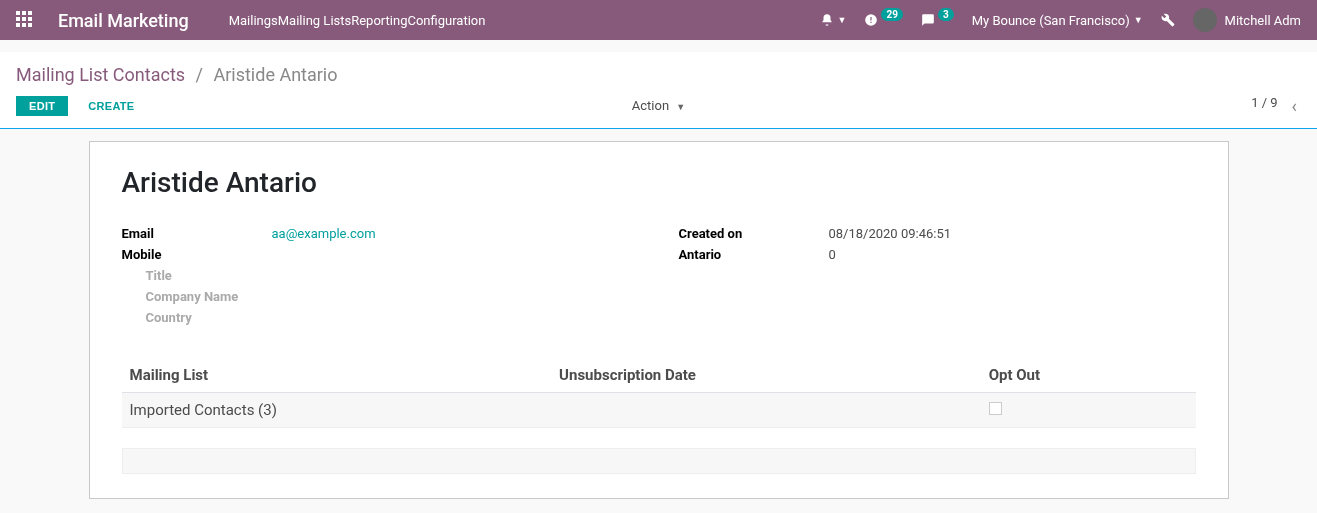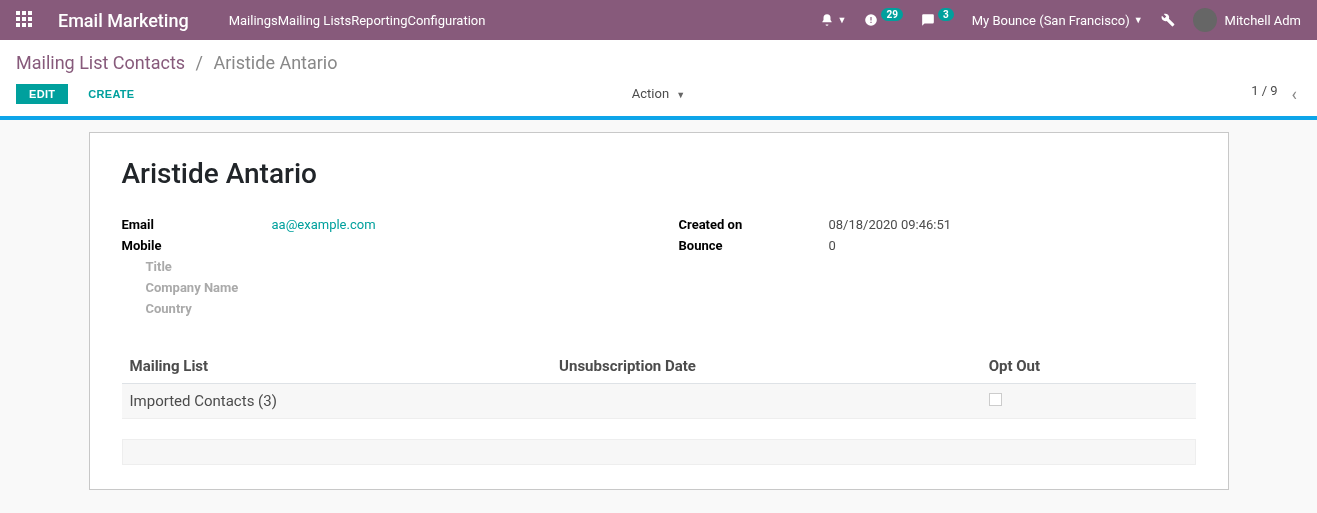--- a/index.html
+++ b/index.html
@@ -9,21 +9,21 @@
 .apps-icon span { background: #fff; width: 4px; height: 4px; }
 .brand { font-size: 18px; font-weight: 500; margin-right: 40px; white-space: nowrap; }
 .nav-menu { display: flex; flex: 1; }
 .nav-menu a { color: #fff; text-decoration: none; font-size: 13px; cursor: pointer; }
 .nav-right { display: flex; align-items: center; gap: 18px; }
 .nav-icon { position: relative; color: #fff; cursor: pointer; display: flex; align-items: center; }
 .caret { font-size: 9px; margin-left: 4px; }
 .badge { background: #00a09d; color: #fff; border-radius: 10px; font-size: 10px; padding: 1px 5px; margin-left: 3px; font-weight: bold; position: relative; top: -6px; }
 .company { color: #fff; font-size: 13px; }
 .avatar { width: 24px; height: 24px; border-radius: 50%; background: #666; display: inline-block; }
-.subheader { background: #fff; border-bottom: 4px solid #0ea5e9; }
+.subheader { background: #fff; border-bottom: 1px solid #0ea5e9; margin-top: 12px; }
 .breadcrumb { padding: 12px 16px 4px; font-size: 18px; }
 .breadcrumb a { color: #875a7b; text-decoration: none; }
 .breadcrumb .sep { color: #888; margin: 0 6px; }
 .breadcrumb .current { color: #888; }
 .controlbar { display: flex; align-items: center; padding: 6px 16px 12px; }
 .btn { text-transform: uppercase; font-size: 11px; font-weight: bold; padding: 3px 12px; border: none; cursor: pointer; letter-spacing: 0.3px; }
 .btn-primary { background: #00a09d; color: #fff; border: 1px solid #00a09d; }
 .btn-secondary { background: transparent; color: #00a09d; margin-left: 8px; }
 .action { margin-left: auto; margin-right: auto; color: #4c4c4c; cursor: pointer; font-size: 13px; }
 .pager { display: flex; align-items: flex-start; gap: 10px; color: #4c4c4c; font-size: 13px; }
@@ -150,21 +150,21 @@
         <div class="frow">
           <div class="flabel muted">Country</div>
         </div>
       </div>
       <div class="col">
         <div class="frow">
           <div class="flabel">Created on</div>
           <div class="fval">08/18/2020 09:46:51</div>
         </div>
         <div class="frow">
-          <div class="flabel">Bounce</div>
+          <div class="flabel">Antario</div>
           <div class="fval">0</div>
         </div>
       </div>
     </div>
 
     <table class="grid">
       <thead>
         <tr>
           <th style="width:40%">Mailing List</th>
           <th style="width:40%">Unsubscription Date</th>

